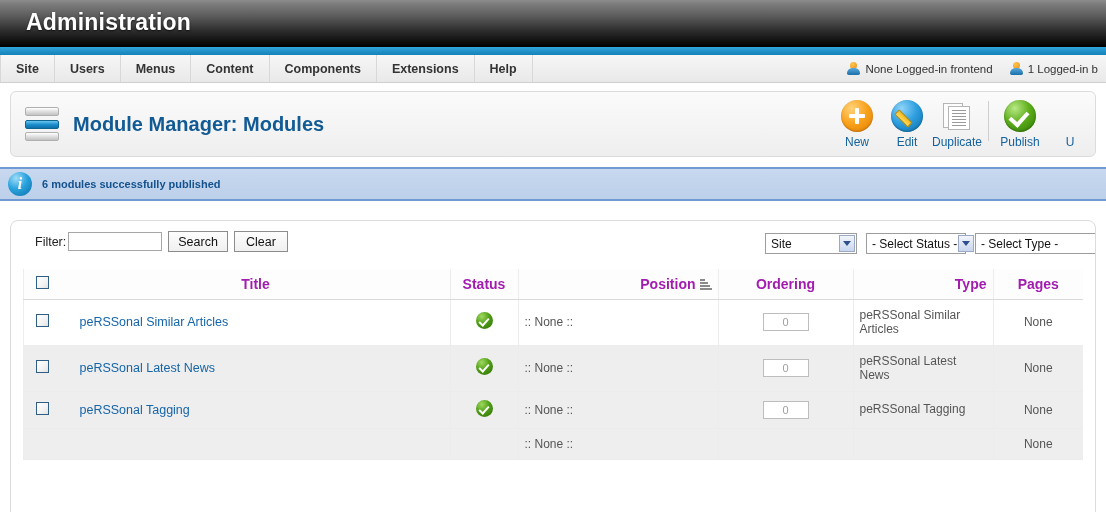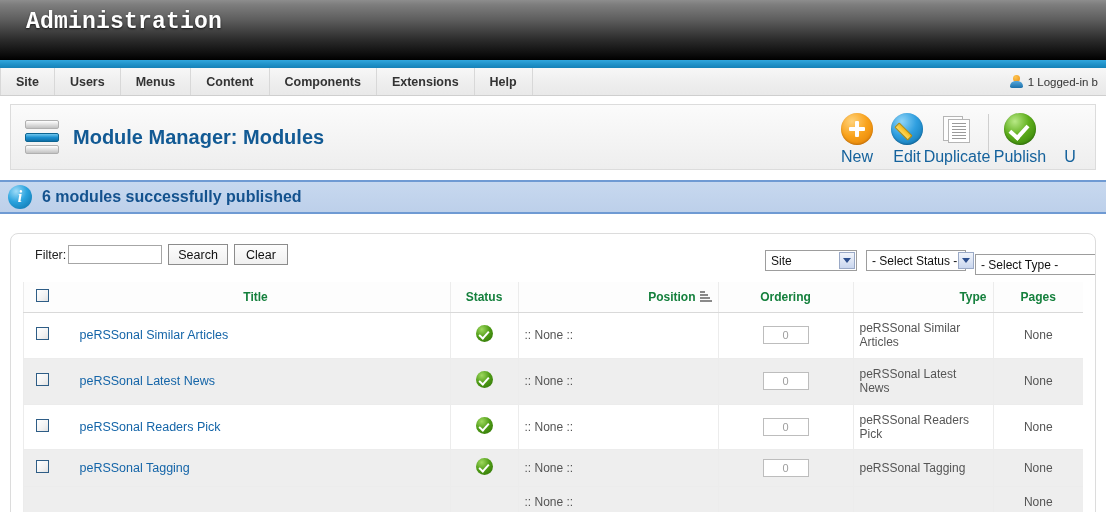--- a/index.html
+++ b/index.html
@@ -8,24 +8,23 @@
     margin: 0; padding: 0;
     width: 1106px; height: 512px;
     overflow: hidden;
     background: #ffffff;
     font-family: "Liberation Sans", sans-serif;
   }
 
   
   .topbar {
     position: relative;
-    height: 60px;
+    height: 47px;
     background: linear-gradient(to bottom, #8d8d8d 0%, #7d7d7d 8%, #5c5c5c 34%, #2c2c2c 66%, #0d0d0d 90%, #000 100%);
     overflow: hidden;
-    font-family: Liberation Mono, monospace;
   }
   .topbar-title {
     position: absolute;
     left: 26px; top: 9px;
     color: #ffffff;
     font-size: 23px;
     font-weight: bold;
     letter-spacing: 0.2px;
     text-shadow: 0 1px 2px rgba(0,0,0,.7);
     white-space: nowrap;
@@ -84,21 +83,21 @@
     border-radius: 6px 6px 2px 2px;
     background: linear-gradient(to bottom, #56a8dd, #1c6fa8);
   }
 
   
   .titlebox {
     margin: 8px 10px 0 10px;
     height: 66px;
     background: linear-gradient(to bottom, #fbfbfb 0%, #f4f4f4 55%, #eeeeee 100%);
     border: 1px solid #dcdcdc;
-    border-radius: 0;
+    border-radius: 6px;
     display: flex;
     align-items: center;
     padding: 0 8px 0 14px;
     position: relative;
   }
   .mod-icon {
     width: 34px; height: 34px;
     display: flex; flex-direction: column;
     justify-content: space-between;
     margin-right: 14px;
@@ -130,21 +129,21 @@
   .tb-btn {
     width: 50px;
     display: flex;
     flex-direction: column;
     align-items: center;
     gap: 3px;
     cursor: pointer;
     padding-top: 2px;
   }
   .tb-btn .lbl {
-    font-size: 16px;
+    font-size: 12px;
     color: #15629c;
     white-space: nowrap;
   }
   .tb-sep {
     width: 1px;
     height: 40px;
     background: #cfcfcf;
     margin: 3px 6px 0 6px;
   }
   .ic { width: 32px; height: 32px; position: relative; }
@@ -219,21 +218,21 @@
     color: #fff;
     font-family: "Liberation Serif", serif;
     font-style: italic;
     font-weight: bold;
     font-size: 16px;
     display: flex; align-items: center; justify-content: center;
     flex: 0 0 24px;
   }
   .msg-text {
     color: #14528e;
-    font-size: 16px;
+    font-size: 11px;
     font-weight: bold;
   }
 
   
   .panel {
     margin: 19px 10px 0 10px;
     background: #fff;
     border: 1px solid #dcdcdc;
     border-radius: 8px;
     padding: 10px 12px 0 12px;
@@ -297,32 +296,32 @@
   }
   .sel .arw::after {
     content: "";
     border-left: 4px solid transparent;
     border-right: 4px solid transparent;
     border-top: 5px solid #2d4f8e;
   }
   .sel.w-site { width: 92px; }
   .sel.w-status { width: 100px; }
   .sel.w-position { width: 112px; }
-  .sel.w-type { width: 120px; border-right: none; margin-top: 8px; }
+  .sel.w-type { width: 120px; border-right: none; }
 
   
   table.modlist {
     width: 100%;
     border-collapse: collapse;
     margin-top: 8px;
     table-layout: fixed;
   }
   table.modlist th {
-    font-size: 12px;
-    color: #15803d;
+    font-size: 14px;
+    color: #a21caf;
     font-weight: bold;
     padding: 7px 6px;
     border-bottom: 1px solid #d9d9d9;
     background: #fdfdfd;
     vertical-align: middle;
   }
   table.modlist td {
     font-size: 12px;
     color: #555;
     padding: 8px 6px;
@@ -422,20 +421,24 @@
   <div class="menu-item">
     <span>Components</span>
   </div>
   <div class="menu-item">
     <span>Extensions</span>
   </div>
   <div class="menu-item">
     <span>Help</span>
   </div>
   <div class="menu-spacer"></div>
+  <div class="menu-status">
+    <span class="user-ico"></span>
+    <span>None Logged-in frontend</span>
+  </div>
   <div class="menu-status">
     <span class="user-ico"></span>
     <span>1 Logged-in b</span>
   </div>
 </div>
 
 <div class="titlebox">
   <div class="mod-icon">
     <i></i>
     <i class="blue"></i>
@@ -529,29 +532,20 @@
       </tr>
       <tr class="alt">
         <td class="col-chk"><span class="chk"></span></td>
         <td class="c-title col-title" style="text-align:left;padding-left:18px"><a href="#">peRSSonal Latest News</a></td>
         <td class="col-status"><span class="pubdot"></span></td>
         <td class="col-position">:: None ::</td>
         <td class="col-ordering"><span class="ordbox">0</span></td>
         <td class="col-type"><span class="type-wrap">peRSSonal Latest News</span></td>
         <td class="col-pages">None</td>
       </tr>
-      <tr>
-        <td class="col-chk"><span class="chk"></span></td>
-        <td class="c-title col-title" style="text-align:left;padding-left:18px"><a href="#">peRSSonal Readers Pick</a></td>
-        <td class="col-status"><span class="pubdot"></span></td>
-        <td class="col-position">:: None ::</td>
-        <td class="col-ordering"><span class="ordbox">0</span></td>
-        <td class="col-type"><span class="type-wrap">peRSSonal Readers Pick</span></td>
-        <td class="col-pages">None</td>
-      </tr>
       <tr class="alt">
         <td class="col-chk"><span class="chk"></span></td>
         <td class="c-title col-title" style="text-align:left;padding-left:18px"><a href="#">peRSSonal Tagging</a></td>
         <td class="col-status"><span class="pubdot"></span></td>
         <td class="col-position">:: None ::</td>
         <td class="col-ordering"><span class="ordbox">0</span></td>
         <td class="col-type"><span class="type-wrap">peRSSonal Tagging</span></td>
         <td class="col-pages">None</td>
       </tr>
       <tr class="alt">

